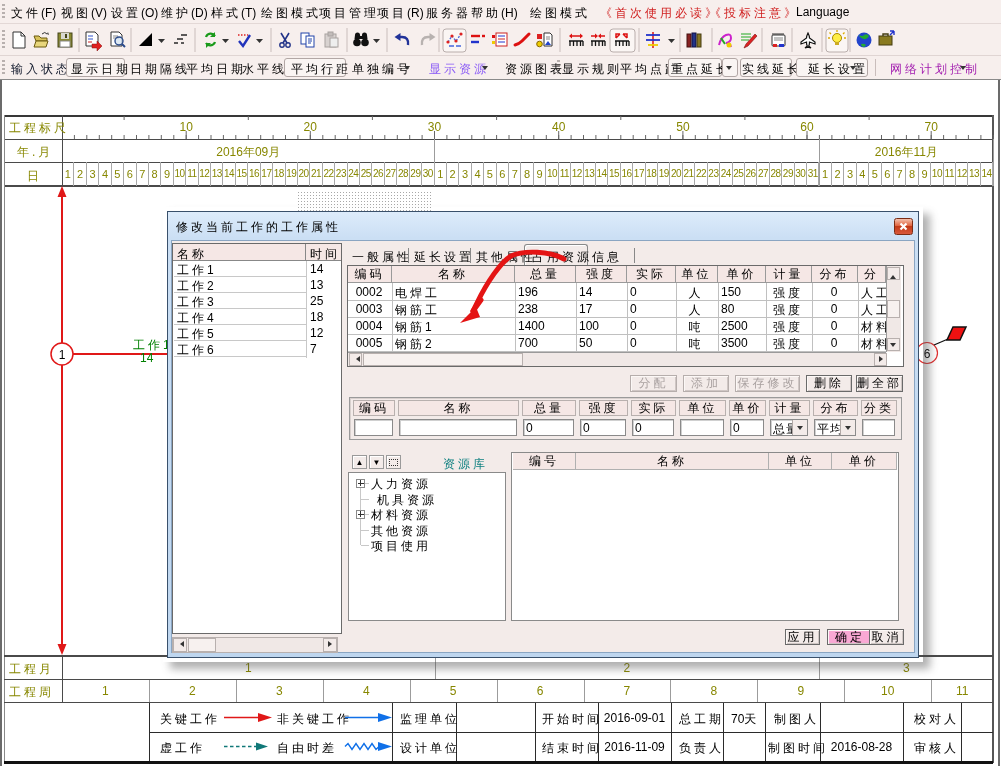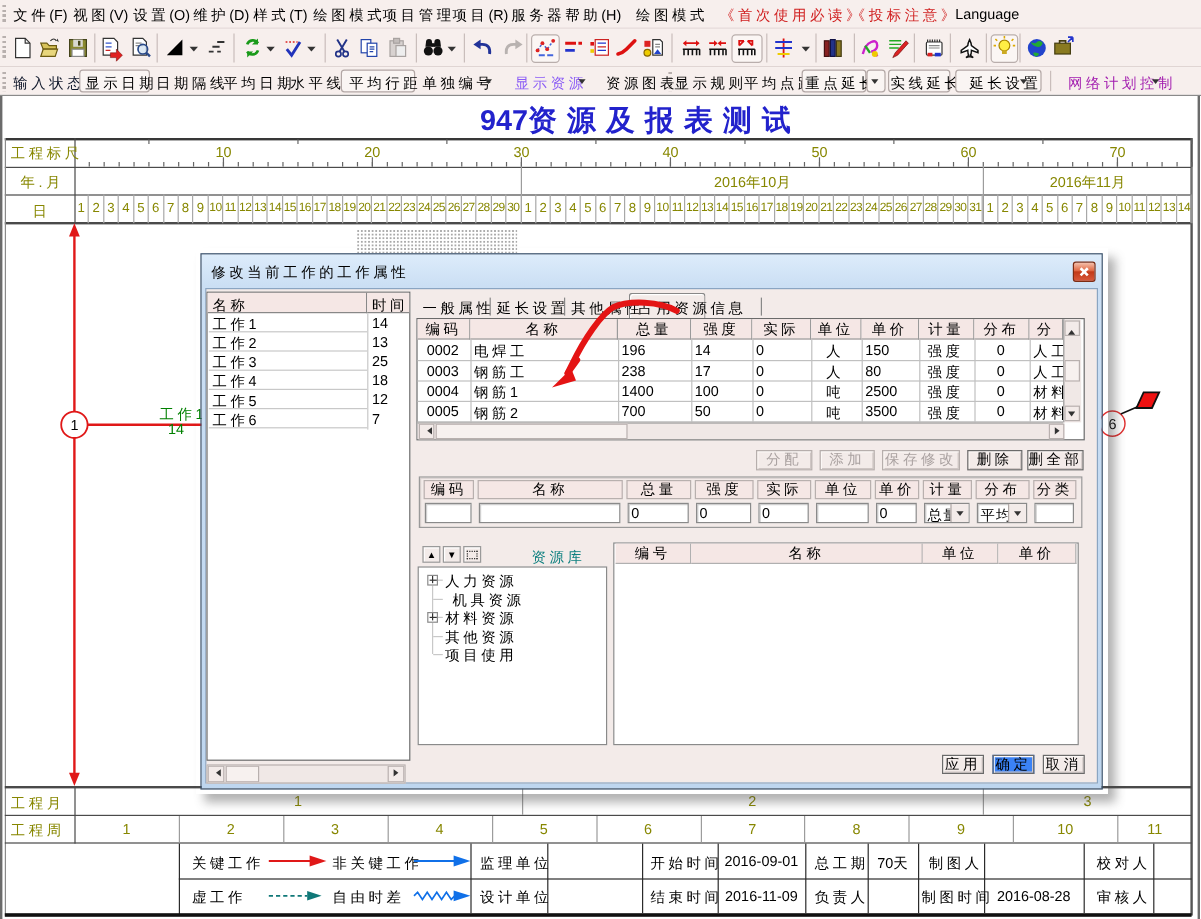--- a/index.html
+++ b/index.html
@@ -254,21 +254,20 @@
 <div class="a cj" style="left:742px;top:61px;white-space:nowrap">实线延长</div>
 <div class="a" style="left:796px;top:58px;width:72px;height:19px;border:1px solid #b2a7a5;border-radius:3px;background:#faf5f3"></div>
 <div class="a cj" style="left:808px;top:61px;white-space:nowrap">延长设置</div>
 <div class="a" style="left:850px;top:66px;width:0;height:0;border:3.5px solid transparent;border-top:4.5px solid #333"></div>
 <div class="a" style="left:875px;top:59px;width:1px;height:17px;background:#c9bdbb"></div>
 <div class="a cj" style="left:890px;top:61px;color:#a21caf;letter-spacing:3px;white-space:nowrap">网络计划控制</div>
 <div class="a" style="left:960px;top:66px;width:0;height:0;border:3.5px solid transparent;border-top:4.5px solid #333"></div>
 <div class="a" style="left:0;top:79px;width:1001px;height:1px;background:#8a8a8a"></div>
 <div class="a" style="left:0;top:80px;width:1.5px;height:686px;background:#6b6b6b"></div>
 <div class="a" style="left:998px;top:80px;width:1.5px;height:686px;background:#6b6b6b"></div>
-<div class="a" style="left:400px;top:84px;font-size:24px;font-weight:bold;color:#2222cc;white-space:nowrap">947<span style="letter-spacing:8.5px">资源及报表测试</span></div>
 <div class="a" style="left:4px;top:115px;width:989px;height:2px;background:#383838"></div>
 <div class="a" style="left:4px;top:138.5px;width:989px;height:1.6px;background:#4a4a4a"></div>
 <div class="a" style="left:4px;top:161.5px;width:989px;height:1.6px;background:#4a4a4a"></div>
 <div class="a" style="left:4px;top:185px;width:989px;height:1.6px;background:#4a4a4a"></div>
 <div class="a" style="left:4px;top:115px;width:1.4px;height:648px;background:#8a8a8a"></div>
 <div class="a" style="left:992px;top:115px;width:1.6px;height:648px;background:#555"></div>
 <div class="a" style="left:61.5px;top:115px;width:1.4px;height:71px;background:#4a4a4a"></div>
 <div class="a cj olv" style="left:9px;top:120px">工程标尺</div>
 <div class="a cj olv" style="left:17px;top:144px">年.月</div>
 <div class="a cj olv" style="left:27px;top:167.5px">日</div>
@@ -365,22 +364,22 @@
       <line x1="931.2" y1="15" x2="931.2" y2="23" stroke="#666"></line>
     </svg>
 <div class="a olv ctr" style="left:174.2px;top:120px;width:24px;font-size:12px">10</div>
 <div class="a olv ctr" style="left:298.3px;top:120px;width:24px;font-size:12px">20</div>
 <div class="a olv ctr" style="left:422.5px;top:120px;width:24px;font-size:12px">30</div>
 <div class="a olv ctr" style="left:546.7px;top:120px;width:24px;font-size:12px">40</div>
 <div class="a olv ctr" style="left:670.9px;top:120px;width:24px;font-size:12px">50</div>
 <div class="a olv ctr" style="left:795.0px;top:120px;width:24px;font-size:12px">60</div>
 <div class="a olv ctr" style="left:919.2px;top:120px;width:24px;font-size:12px">70</div>
 <div class="a" style="left:433.8px;top:139px;width:1.2px;height:47px;background:#9c9c9c"></div>
+<div class="a olv ctr" style="left:62.0px;top:144px;width:372.5px;white-space:nowrap">2016年09月</div>
 <div class="a" style="left:818.7px;top:139px;width:1.2px;height:47px;background:#9c9c9c"></div>
-<div class="a olv ctr" style="left:434.5px;top:144px;width:384.9px;white-space:nowrap">2016年10月</div>
 <div class="a" style="left:992.6px;top:139px;width:1.2px;height:47px;background:#9c9c9c"></div>
 <div class="a olv ctr" style="left:819.4px;top:144px;width:173.8px;white-space:nowrap">2016年11月</div>
 <div class="a olv" style="left:62.0px;top:162px;width:12.42px;height:24px;border-right:1px solid #a8a8a8;font-size:11px;text-align:center;line-height:24px">1</div>
     <div class="a olv" style="left:74.4px;top:162px;width:12.42px;height:24px;border-right:1px solid #a8a8a8;font-size:11px;text-align:center;line-height:24px">2</div>
     <div class="a olv" style="left:86.8px;top:162px;width:12.42px;height:24px;border-right:1px solid #a8a8a8;font-size:11px;text-align:center;line-height:24px">3</div>
     <div class="a olv" style="left:99.3px;top:162px;width:12.42px;height:24px;border-right:1px solid #a8a8a8;font-size:11px;text-align:center;line-height:24px">4</div>
     <div class="a olv" style="left:111.7px;top:162px;width:12.42px;height:24px;border-right:1px solid #a8a8a8;font-size:11px;text-align:center;line-height:24px">5</div>
     <div class="a olv" style="left:124.1px;top:162px;width:12.42px;height:24px;border-right:1px solid #a8a8a8;font-size:11px;text-align:center;line-height:24px">6</div>
     <div class="a olv" style="left:136.5px;top:162px;width:12.42px;height:24px;border-right:1px solid #a8a8a8;font-size:11px;text-align:center;line-height:24px">7</div>
     <div class="a olv" style="left:148.9px;top:162px;width:12.42px;height:24px;border-right:1px solid #a8a8a8;font-size:11px;text-align:center;line-height:24px">8</div>
@@ -717,19 +716,19 @@
 <div class="a ctr" style="left:576px;top:453px;width:193px;height:17px;background:#f5e7e5;border-right:1px solid #b0b0b0;border-bottom:1px solid #b0b0b0;line-height:17px"><span class="cj">名称</span></div>
 <div class="a ctr" style="left:769px;top:453px;width:63px;height:17px;background:#f5e7e5;border-right:1px solid #b0b0b0;border-bottom:1px solid #b0b0b0;line-height:17px"><span class="cj">单位</span></div>
 <div class="a ctr" style="left:832px;top:453px;width:65px;height:17px;background:#f5e7e5;border-right:1px solid #b0b0b0;border-bottom:1px solid #b0b0b0;line-height:17px"><span class="cj">单价</span></div>
 <div class="a" style="left:172px;top:637px;width:166px;height:16px;background:#f0e8e6;border:1px solid #b8b0ae"></div>
 <div class="a" style="left:173px;top:638px;width:14px;height:14px;background:#f3ebe9;border:1px solid #b8b0ae"></div>
 <div class="a" style="left:177px;top:641px;width:0;height:0;border:3.5px solid transparent;border-right:4.5px solid #333"></div>
 <div class="a" style="left:323px;top:638px;width:14px;height:14px;background:#f3ebe9;border:1px solid #b8b0ae"></div>
 <div class="a" style="left:328px;top:641px;width:0;height:0;border:3.5px solid transparent;border-left:4.5px solid #333"></div>
 <div class="a" style="left:188px;top:638px;width:28px;height:14px;background:#f7f1ef;border:1px solid #b8b0ae"></div>
 <div class="a ctr" style="left:785px;top:629px;width:35px;height:16px;background:#f3ebe9;border:1px solid #6a6a6a;box-shadow:inset 1px 1px 0 #fcf8f6,inset -1px -1px 0 #cfc6c4;color:#000;line-height:14px"><span class="cj">应用</span></div>
-<div class="a ctr" style="left:827px;top:629px;width:35px;height:16px;background:#3b82f6;border:1px solid #6a6a6a;box-shadow:inset 1px 1px 0 #fcf8f6,inset -1px -1px 0 #cfc6c4;color:#000;line-height:14px"><span class="cj">确定</span></div>
+<div class="a ctr" style="left:827px;top:629px;width:46px;height:16px;background:#f9a8d4;border:1px solid #6a6a6a;box-shadow:inset 1px 1px 0 #fcf8f6,inset -1px -1px 0 #cfc6c4;color:#000;line-height:14px"><span class="cj">确定</span></div>
 <div class="a ctr" style="left:869px;top:629px;width:35px;height:16px;background:#f3ebe9;border:1px solid #6a6a6a;box-shadow:inset 1px 1px 0 #fcf8f6,inset -1px -1px 0 #cfc6c4;color:#000;line-height:14px"><span class="cj">取消</span></div>
 <svg class="a" style="left:380px;top:240px" width="220" height="110" viewBox="0 0 220 110">
 <path d="M184,19 C170,11 144,10 131,16 C121,22 107,42 97,63 L93,71" fill="none" stroke="#e41414" stroke-width="5" stroke-linecap="round"></path>
 <path d="M93,71 L101,60" fill="none" stroke="#e41414" stroke-width="5" stroke-linecap="round"></path>
 <path d="M80,83 L96,67 L100,77 z" fill="#e41414"></path>
 </svg>
 </div>
 </body></html>

